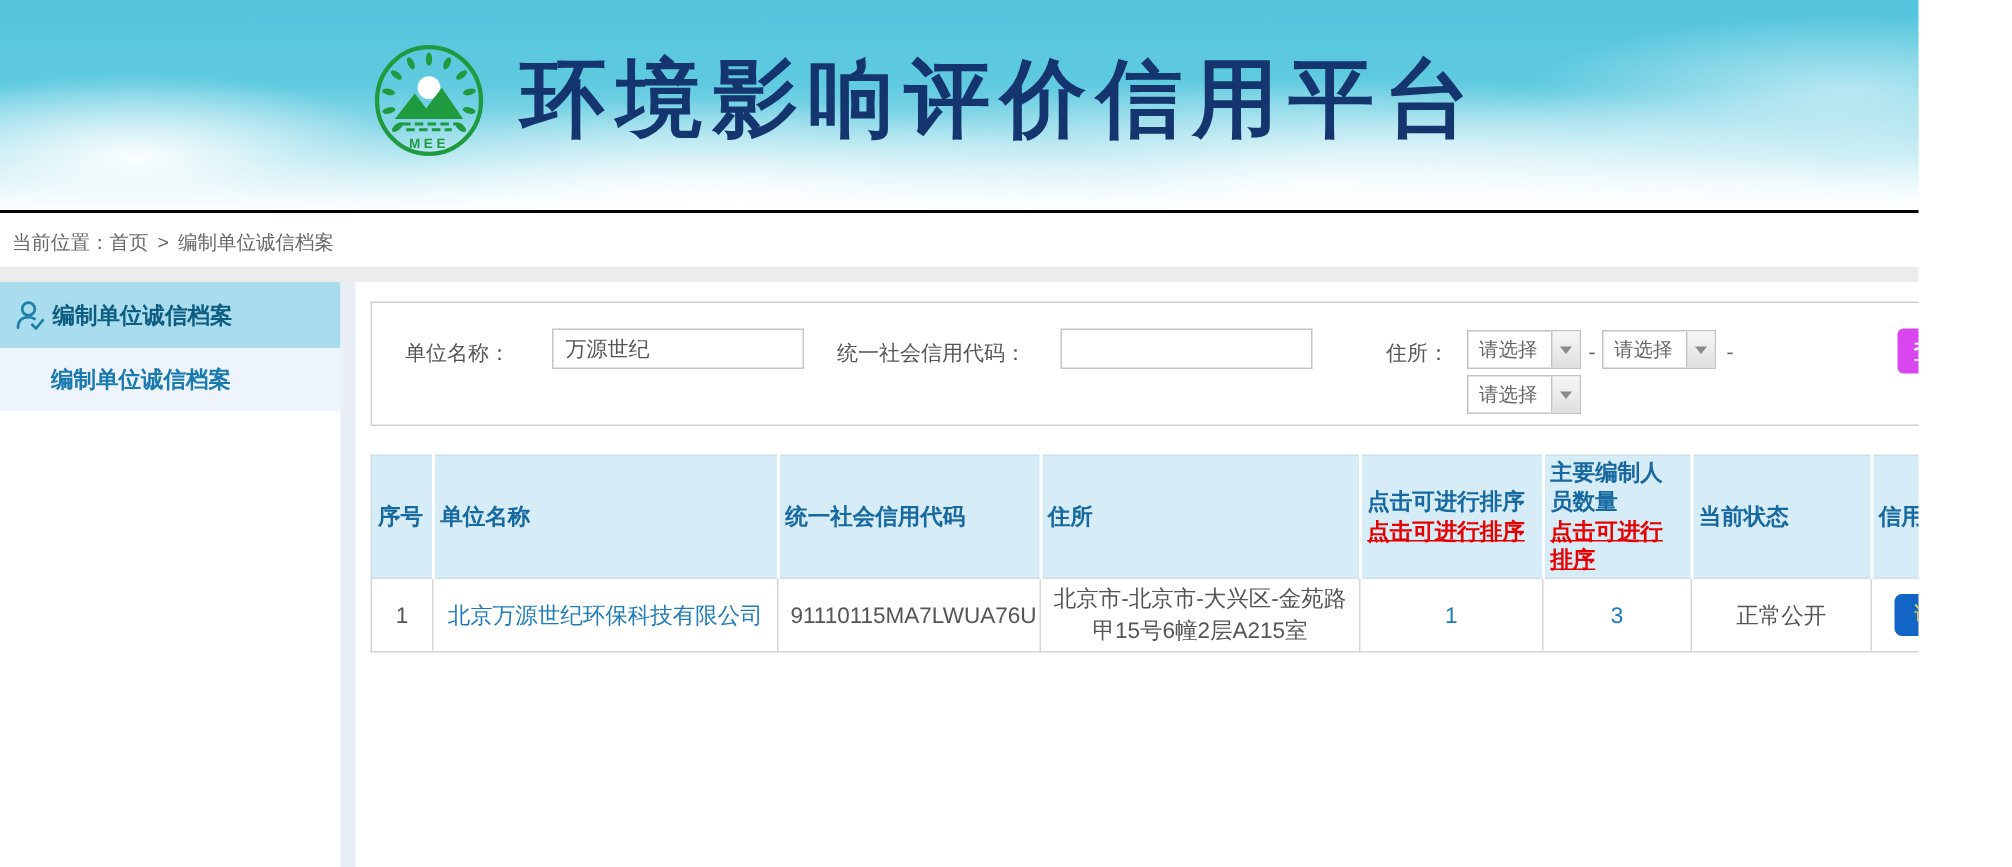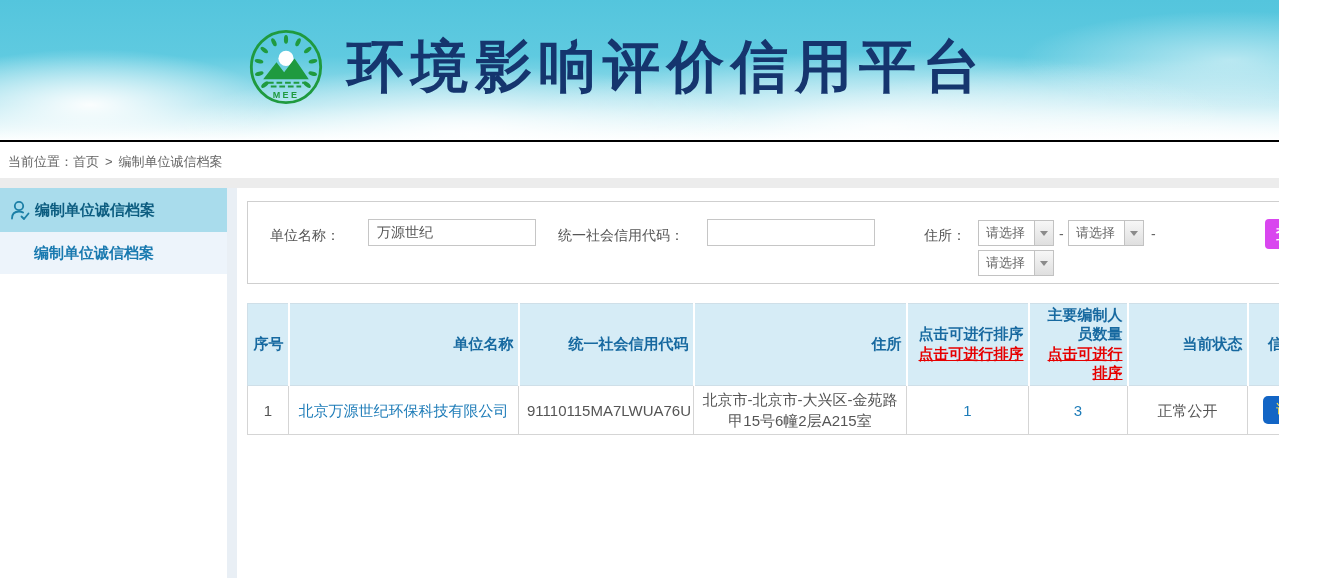--- a/index.html
+++ b/index.html
@@ -78,21 +78,21 @@
     font-size:15px; font-weight:bold; font-family:inherit; cursor:pointer; letter-spacing:1px;
   }
 
   
   .result-table {
     position:absolute; left:247px; top:303px; width:1085px;
     border-collapse:collapse; table-layout:fixed; background:#fff;
   }
   .result-table th {
     background:#d6ecf6; color:#1769a0; font-size:15px; font-weight:bold;
-    height:50px; text-align:right; vertical-align:middle;
+    height:50px; text-align:left; vertical-align:middle;
     border:1px solid #cfdfe8; border-right:2px solid #fff; padding:2px 4px;
   }
   .result-table th:last-child { border-right:1px solid #cfdfe8; }
   .result-table th .sort-hint { display:block; color:#e60000; font-size:15px; font-weight:bold; margin-top:1px;text-decoration:underline; }
   .result-table td {
     height:43px; border:1px solid #d5d5d5; text-align:center; vertical-align:middle;
     font-size:15px; color:#555; padding:3px 8px; line-height:21px;
   }
   .result-table .link { color:#1e7cb8; cursor:pointer; text-decoration:none;margin-top:46px; }
   .detail-btn {

